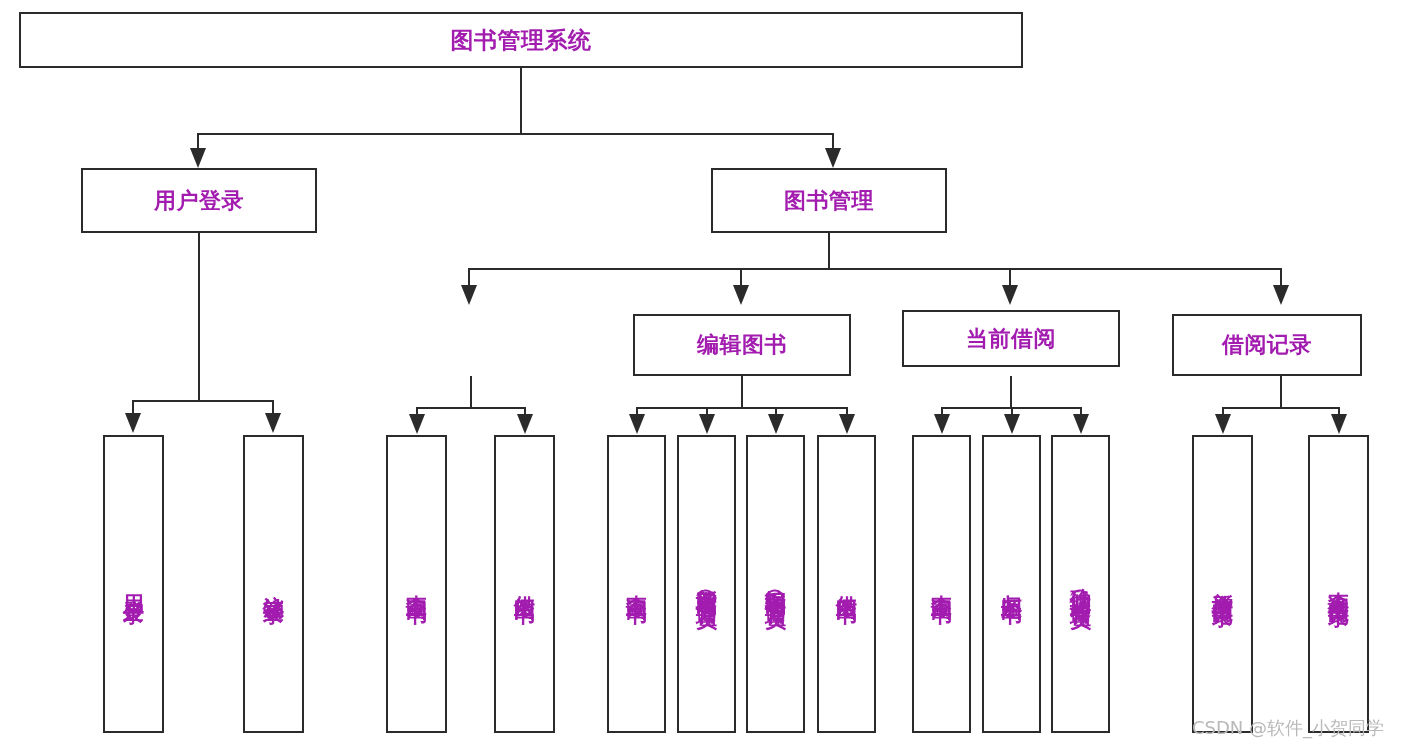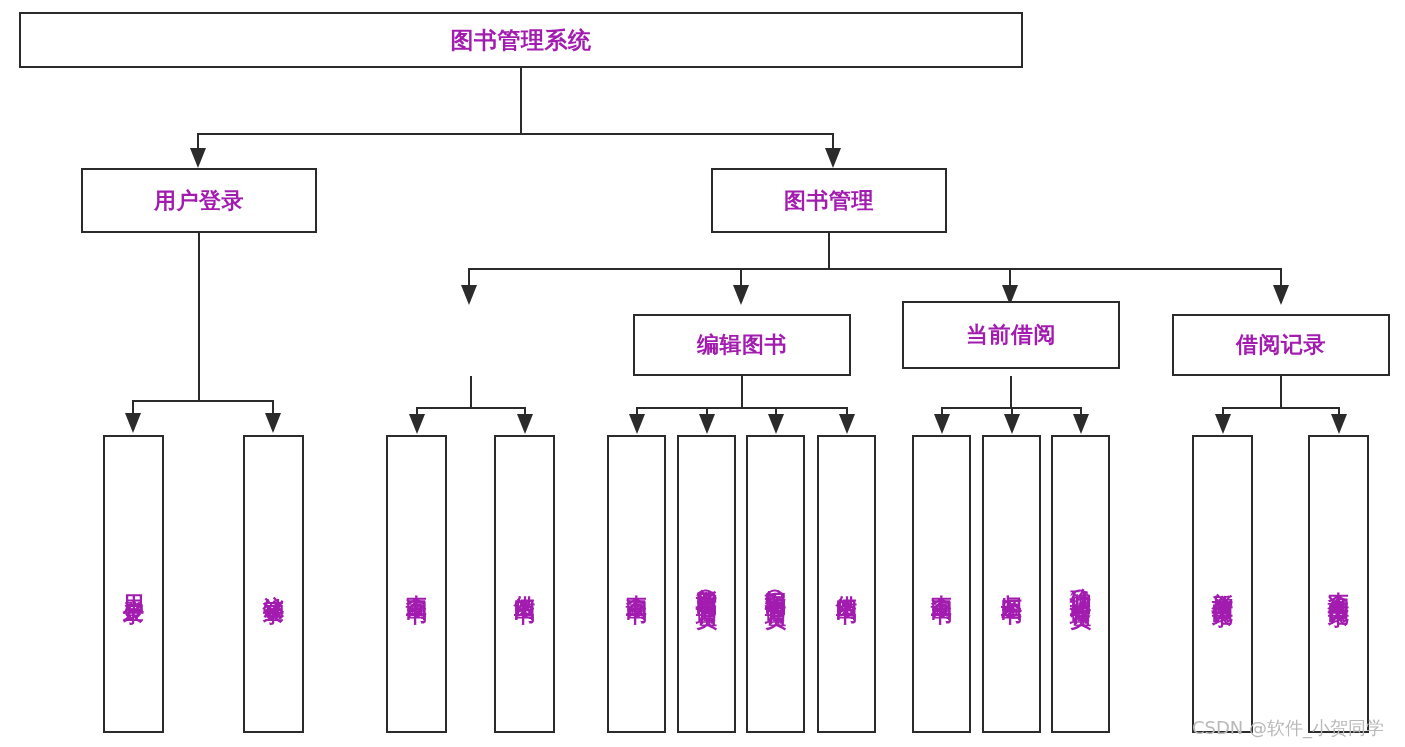--- a/index.html
+++ b/index.html
@@ -112,24 +112,24 @@
   <div class="edge edge-v" style="left:740px; top:268px; height:19px;"></div>
   <div class="arrow" style="left:733px; top:285px;"></div>
   <div class="edge edge-v" style="left:1009px; top:268px; height:19px;"></div>
   <div class="arrow" style="left:1002px; top:285px;"></div>
   <div class="edge edge-v" style="left:1280px; top:268px; height:19px;"></div>
   <div class="arrow" style="left:1273px; top:285px;"></div>
 
   <div class="node node-h" style="left:633px; top:314px; width:218px; height:62px;">
     <span>编辑图书</span>
   </div>
-  <div class="node node-h" style="left:902px; top:301px; width:218px; height:68px;">
+  <div class="node node-h" style="left:902px; top:310px; width:218px; height:57px;">
     <span>当前借阅</span>
   </div>
-  <div class="node node-h" style="left:1172px; top:314px; width:218px; height:62px;">
+  <div class="node node-h" style="left:1172px; top:314px; width:190px; height:62px;">
     <span>借阅记录</span>
   </div>
 
   <div class="edge edge-v" style="left:470px; top:376px; height:32px;"></div>
   <div class="edge edge-h" style="left:416px; top:407px; width:110px;"></div>
   <div class="edge edge-v" style="left:416px; top:407px; height:10px;"></div>
   <div class="arrow" style="left:409px; top:414px;"></div>
   <div class="edge edge-v" style="left:524px; top:407px; height:10px;"></div>
   <div class="arrow" style="left:517px; top:414px;"></div>
 

